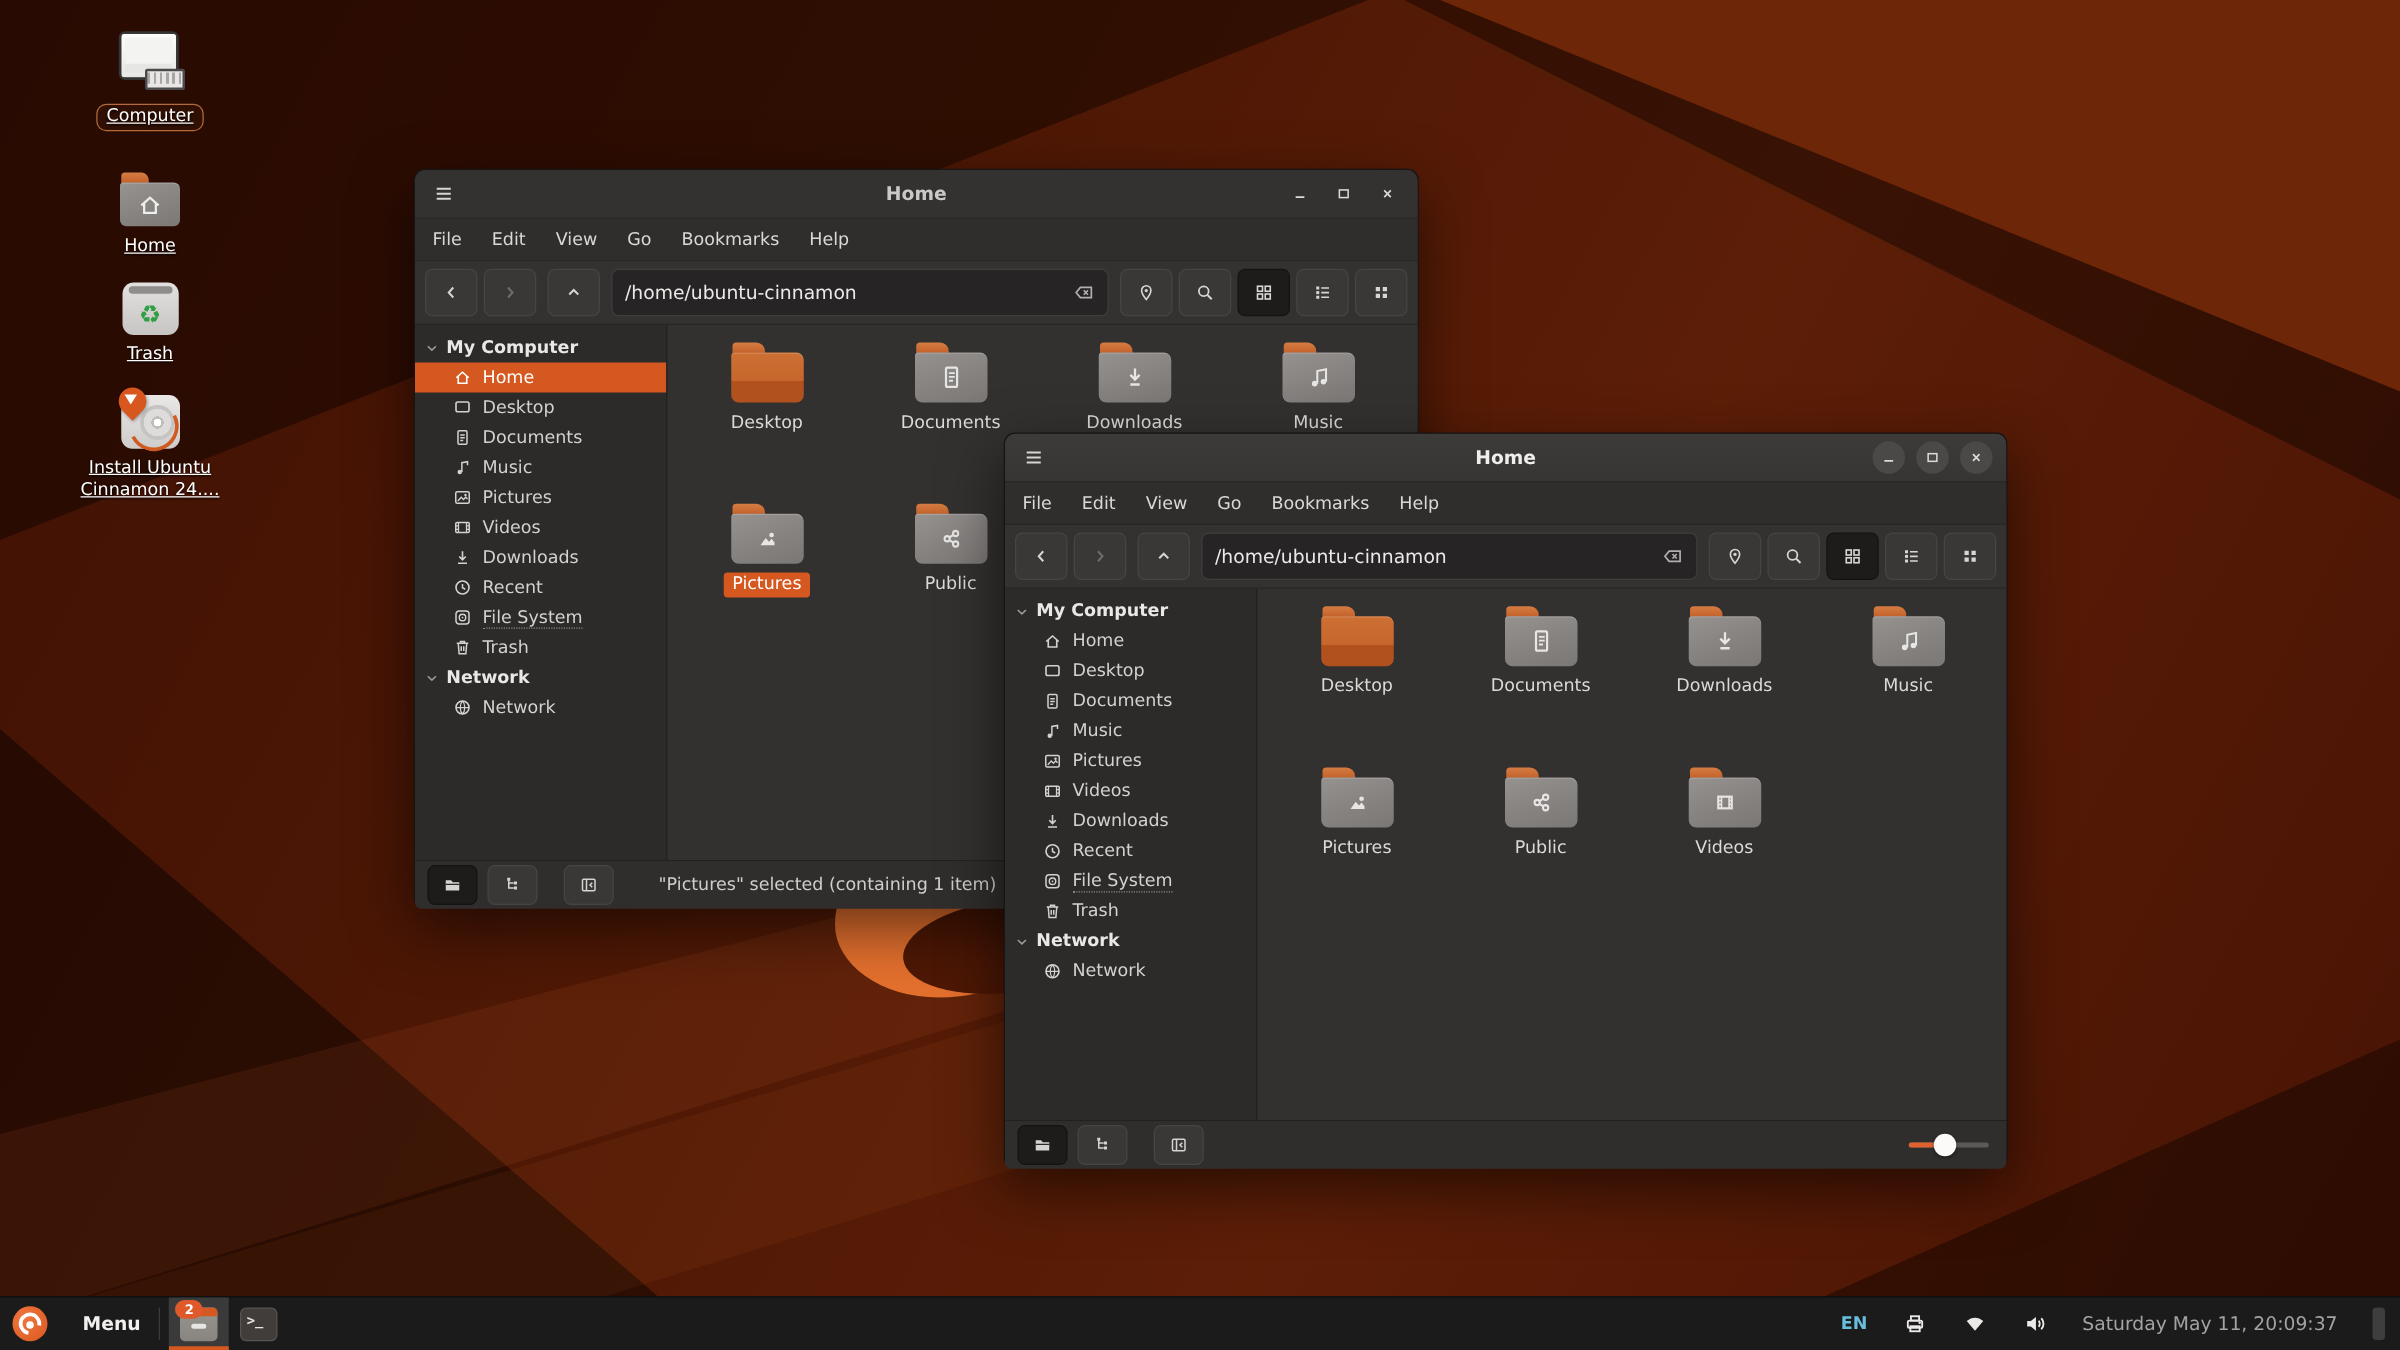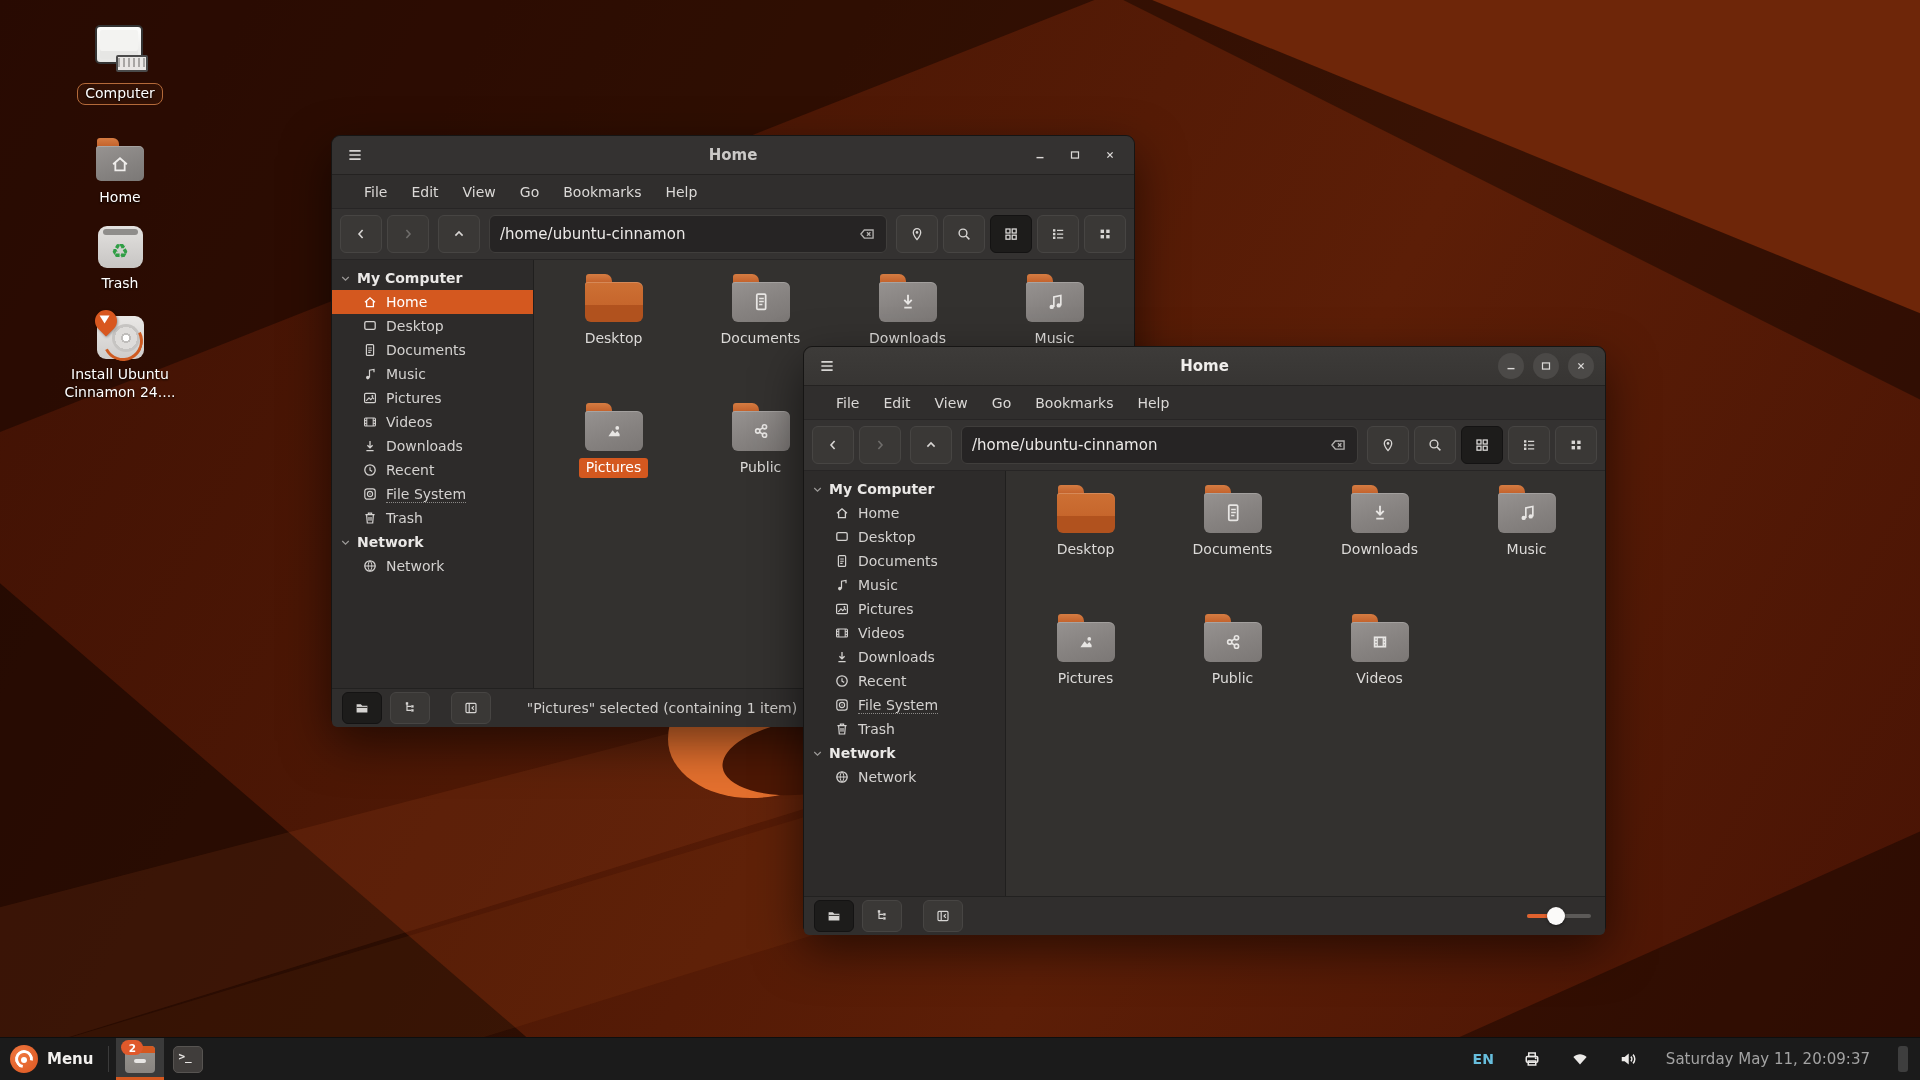--- a/index.html
+++ b/index.html
@@ -19,21 +19,21 @@
   .wp-bottomright{background:rgba(10,2,0,.42);clip-path:polygon(71% 100%,100% 77%,100% 100%);}
   
   .wp-logo{position:absolute;left:668px;top:668px;width:172px;height:130px;z-index:1;}
   .wp-logo .blob{position:absolute;inset:0;background:#e4702e;border-radius:46% 54% 52% 48%/55% 60% 40% 45%;}
   .wp-logo .notch{position:absolute;right:-52px;top:52px;width:170px;height:74px;background:#4e1805;border-radius:50%;transform:rotate(-7deg);}
   .wp-logo .hole{position:absolute;left:84px;top:28px;width:30px;height:26px;background:#4e1805;border-radius:50%;}
 
   
   .dicon{position:absolute;left:55px;width:130px;display:flex;flex-direction:column;align-items:center;z-index:1;cursor:default;}
   .dlabel{margin-top:5px;font-size:14px;color:#fff;text-shadow:0 1px 2px rgba(0,0,0,.95);
-    text-align:center;line-height:1.25;padding:1px 7px;border-radius:8px;border:1px solid transparent;}
+    text-align:center;line-height:1.25;padding:1px 7px;border-radius:8px;border:1px solid transparent;text-decoration:underline;}
   .dicon.selected .dlabel{border:1px solid #b46a3a;background:rgba(70,30,12,.25);}
   .dlabel.narrow{max-width:118px;}
 
   .ic-computer{width:56px;height:56px;position:relative;}
   .ic-computer .monitor{position:absolute;left:3px;top:3px;width:44px;height:35px;background:linear-gradient(#fdfdfc,#e6e6e4);
     border:2px solid #343434;border-radius:5px;}
   .ic-computer .monitor:after{content:"";position:absolute;inset:3px;background:#f3f3f1;border-radius:2px;box-shadow:inset 0 -8px 0 rgba(0,0,0,.05);}
   .ic-computer .kbd{position:absolute;right:0;bottom:6px;width:28px;height:13px;background:#e8e6e4;border:2px solid #4a4a4a;border-radius:2px;
     background-image:repeating-linear-gradient(90deg,#a8a6a4 0 2px,transparent 2px 5px);background-size:100% 70%;background-position:0 1px;background-repeat:no-repeat;}
 
@@ -68,21 +68,21 @@
     border-radius:9px 9px 0 0;display:flex;align-items:center;position:relative;}
   .win-back .titlebar{background:#343231;}
   .title{position:absolute;left:0;right:0;text-align:center;font-weight:bold;font-size:15px;color:#f0eeec;}
   .win-back .title{color:#cbc9c7;}
   .hamburger{margin-left:14px;width:18px;height:18px;color:#d8d6d4;z-index:1;}
   .controls{margin-left:auto;display:flex;gap:9px;margin-right:11px;z-index:1;}
   .ctrl{width:26px;height:26px;display:flex;align-items:center;justify-content:center;color:#dcdad8;}
   .ctrl svg{width:14px;height:14px;}
   .win-front .ctrl{background:#4b4947;border-radius:50%;}
 
-  .menubar{height:33px;background:#302e2d;display:flex;align-items:center;padding-left:20px;border-bottom:1px solid #272525;}
+  .menubar{height:33px;background:#302e2d;display:flex;align-items:center;padding-left:2px;border-bottom:1px solid #272525;}
   .menu-item{padding:0 12px;font-size:14px;color:#dbd9d7;cursor:default;}
 
   .toolbar{height:50px;display:flex;align-items:center;padding:0 8px;background:#343231;border-bottom:1px solid #272525;}
   .tbtn{width:40px;height:36px;background:#3a3836;border:1px solid #474543;border-radius:6px;
     display:flex;align-items:center;justify-content:center;color:#d8d6d4;flex:none;margin-right:5px;}
   .tbtn svg{width:16px;height:16px;}
   .tbtn.disabled{color:#6f6d6b;}
   .tbtn.pressed{background:#1d1c1b;border-color:#141313;}
   .tbtn.gapL{margin-left:4px;}
   .pathbar{flex:1;height:36px;background:#262424;border:1px solid #403e3c;border-radius:6px;display:flex;align-items:center;
@@ -127,21 +127,21 @@
   .zoom-slider .knob{position:absolute;left:calc(45% - 9px);top:6px;width:18px;height:18px;background:#fbfaf9;border-radius:50%;
     box-shadow:0 1px 3px rgba(0,0,0,.5);}
 
   
   .taskbar{position:absolute;left:0;right:0;bottom:0;height:42px;background:#1b1b1b;border-top:1px solid #0e0e0e;
     display:flex;align-items:center;z-index:6;}
   .menu-btn{display:flex;align-items:center;gap:9px;padding:0 15px 0 10px;height:100%;}
   .logo{width:28px;height:28px;border-radius:50%;background:radial-gradient(circle at 35% 35%,#ef7840,#dc5620);position:relative;flex:none;}
   .logo:before{content:"";position:absolute;inset:5px;border:3px solid #fff;border-radius:50%;border-bottom-color:transparent;transform:rotate(-35deg);}
   .logo:after{content:"";position:absolute;left:11px;top:12px;width:6px;height:6px;background:#fff;border-radius:50%;}
-  .menu-label{font-size:15px;font-weight:bold;color:#f2f0ee;}
+  .menu-label{font-size:15px;font-weight:bold;color:#f2f0ee;margin-left:19px;}
   .tb-sep{width:1px;height:26px;background:#3b3b3b;margin-right:7px;flex:none;}
   .task-btn{height:42px;width:48px;display:flex;align-items:center;justify-content:center;position:relative;flex:none;}
   .task-btn.active{background:#3a3a3a;box-shadow:inset 0 -3px 0 #d4581f;}
   .files-ico{width:30px;height:27px;border-radius:4px;overflow:hidden;position:relative;background:linear-gradient(#98948f,#888480);}
   .files-ico:before{content:"";position:absolute;left:0;right:0;top:0;height:7px;background:#d4581f;}
   .files-ico:after{content:"";position:absolute;left:9px;top:13px;width:12px;height:4px;background:#e8e6e4;border-radius:2px;}
   .badge{position:absolute;top:2px;left:5px;min-width:16px;height:15px;background:#e0592b;border-radius:8px;color:#fff;
     font-size:10.5px;font-weight:bold;display:flex;align-items:center;justify-content:center;padding:0 3px;}
   .term-ico{width:30px;height:27px;background:#403d3b;border:1px solid #575451;border-radius:5px;color:#e8e6e4;
     font-family:"DejaVu Sans Mono","Liberation Mono",monospace;font-size:11px;font-weight:bold;

